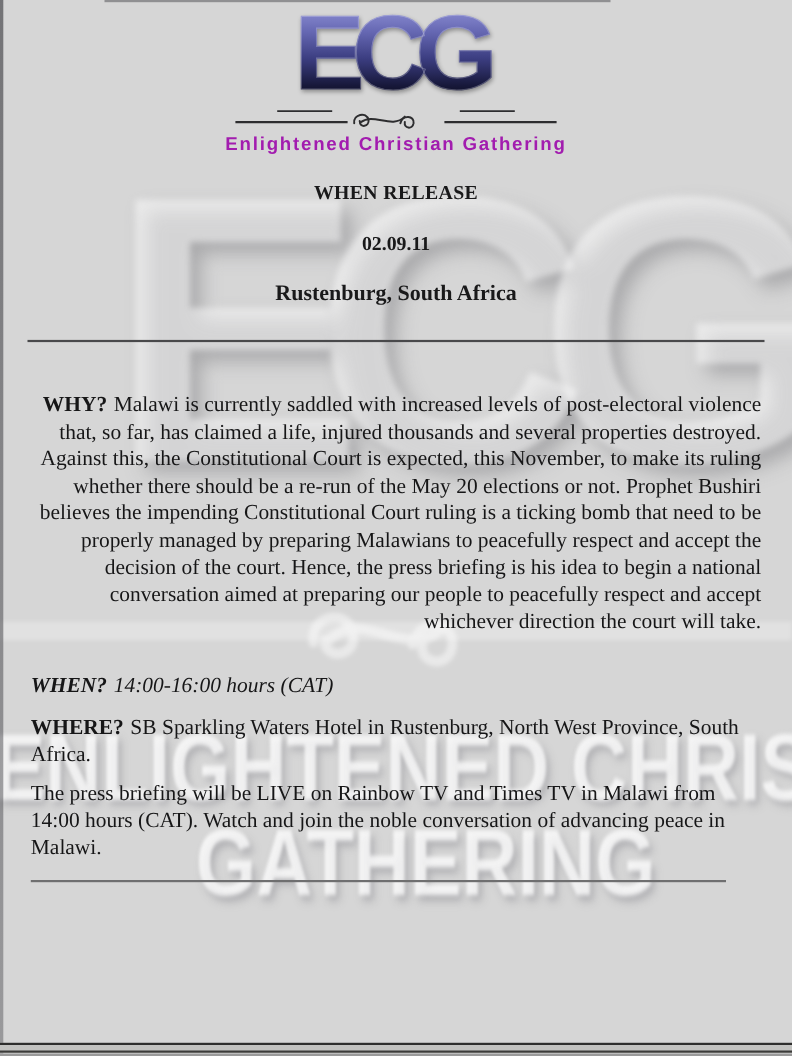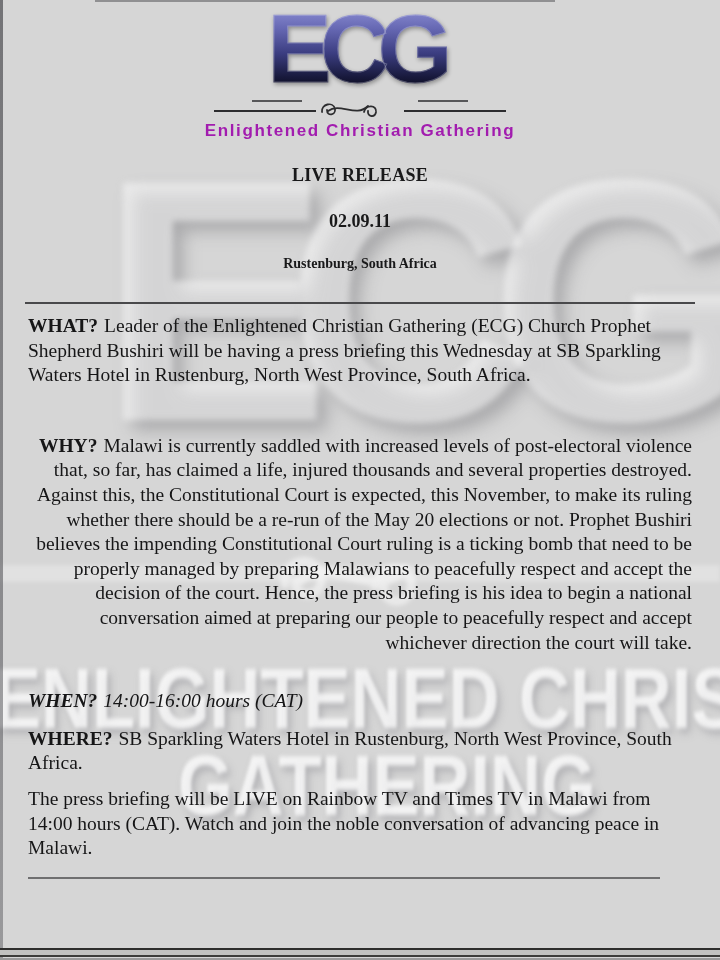--- a/index.html
+++ b/index.html
@@ -54,21 +54,21 @@
   }
   .divider-row{text-align:center;margin-top:2px;height:24px;}
   .org-name{
     text-align:center;margin-top:1px;
     font-family:"Liberation Sans", sans-serif;font-weight:bold;
     font-size:17px;letter-spacing:1.6px;color:#a21caf;
   }
   .h-line{text-align:center;font-weight:bold;}
   .h-title{margin-top:24px;font-size:18px;letter-spacing:.3px;}
   .h-date{margin-top:25px;font-size:18px;}
-  .h-loc{margin-top:24px;font-size:14px;}
+  .h-loc{margin-top:24px;font-size:20px;}
   .rule1{margin:30px -3px 0 -3px;border:0;border-top:2px solid #49494b;}
   .para{margin:0;font-size:19.5px;line-height:24.6px;color:#161617;}
   .para b{margin-right:6px;}
   .p-what{margin-top:10px;}
   .p-why{margin-top:46px;text-align:right;}
   .p-when{margin-top:34px;font-style:italic;}
   .p-where{margin-top:13px;}
   .p-live{margin-top:11px;}
   .p-inq{margin-top:11px;}
   .rule2{margin:16px 0 0 0;border:0;border-top:2px solid #6f6f70;width:632px;}
@@ -105,27 +105,26 @@
           <line x1="208" y1="5" x2="258" y2="5" stroke-width="1.6"></line>
           <path d="M112,16 c-1,-8 11,-11 13,-3 c1,6 -8,8 -8,1" stroke-width="1.8" stroke-linecap="round"></path>
           <path d="M118,15 C130,6 146,22 158,10" stroke-width="1.8" stroke-linecap="round"></path>
           <path d="M154,16 c2,-8 13,-7 12,0 c-1,6 -9,5 -8,-1" stroke-width="1.8" stroke-linecap="round"></path>
         </g>
       </svg>
     </div>
 
     <div class="org-name">Enlightened Christian Gathering</div>
 
-    <div class="h-line h-title">LIVE RELEASE</div>
+    <div class="h-line h-title">WHEN RELEASE</div>
     <div class="h-line h-date">02.09.11</div>
     <div class="h-line h-loc">Rustenburg, South Africa</div>
 
     <hr class="rule1">
 
-    <p class="para p-what"><b>WHAT?</b><span>Leader of the Enlightened Christian Gathering (ECG) Church Prophet Shepherd Bushiri will be having a press briefing this Wednesday at SB Sparkling Waters Hotel in Rustenburg, North West Province, South Africa.</span></p>
 
     <p class="para p-why"><b>WHY?</b><span>Malawi is currently saddled with increased levels of post-electoral violence that, so far, has claimed a life, injured thousands and several properties destroyed. Against this, the Constitutional Court is expected, this November, to make its ruling whether there should be a re-run of the May 20 elections or not. Prophet Bushiri believes the impending Constitutional Court ruling is a ticking bomb that need to be properly managed by preparing Malawians to peacefully respect and accept the decision of the court. Hence, the press briefing is his idea to begin a national conversation aimed at preparing our people to peacefully respect and accept whichever direction the court will take.</span></p>
 
     <p class="para p-when"><b>WHEN?</b><span>14:00-16:00 hours (CAT)</span></p>
 
     <p class="para p-where"><b>WHERE?</b><span>SB Sparkling Waters Hotel in Rustenburg, North West Province, South Africa.</span></p>
 
     <p class="para p-live"><span>The press briefing will be LIVE on Rainbow TV and Times TV in Malawi from 14:00 hours (CAT). Watch and join the noble conversation of advancing peace in Malawi.</span></p>
 
 

